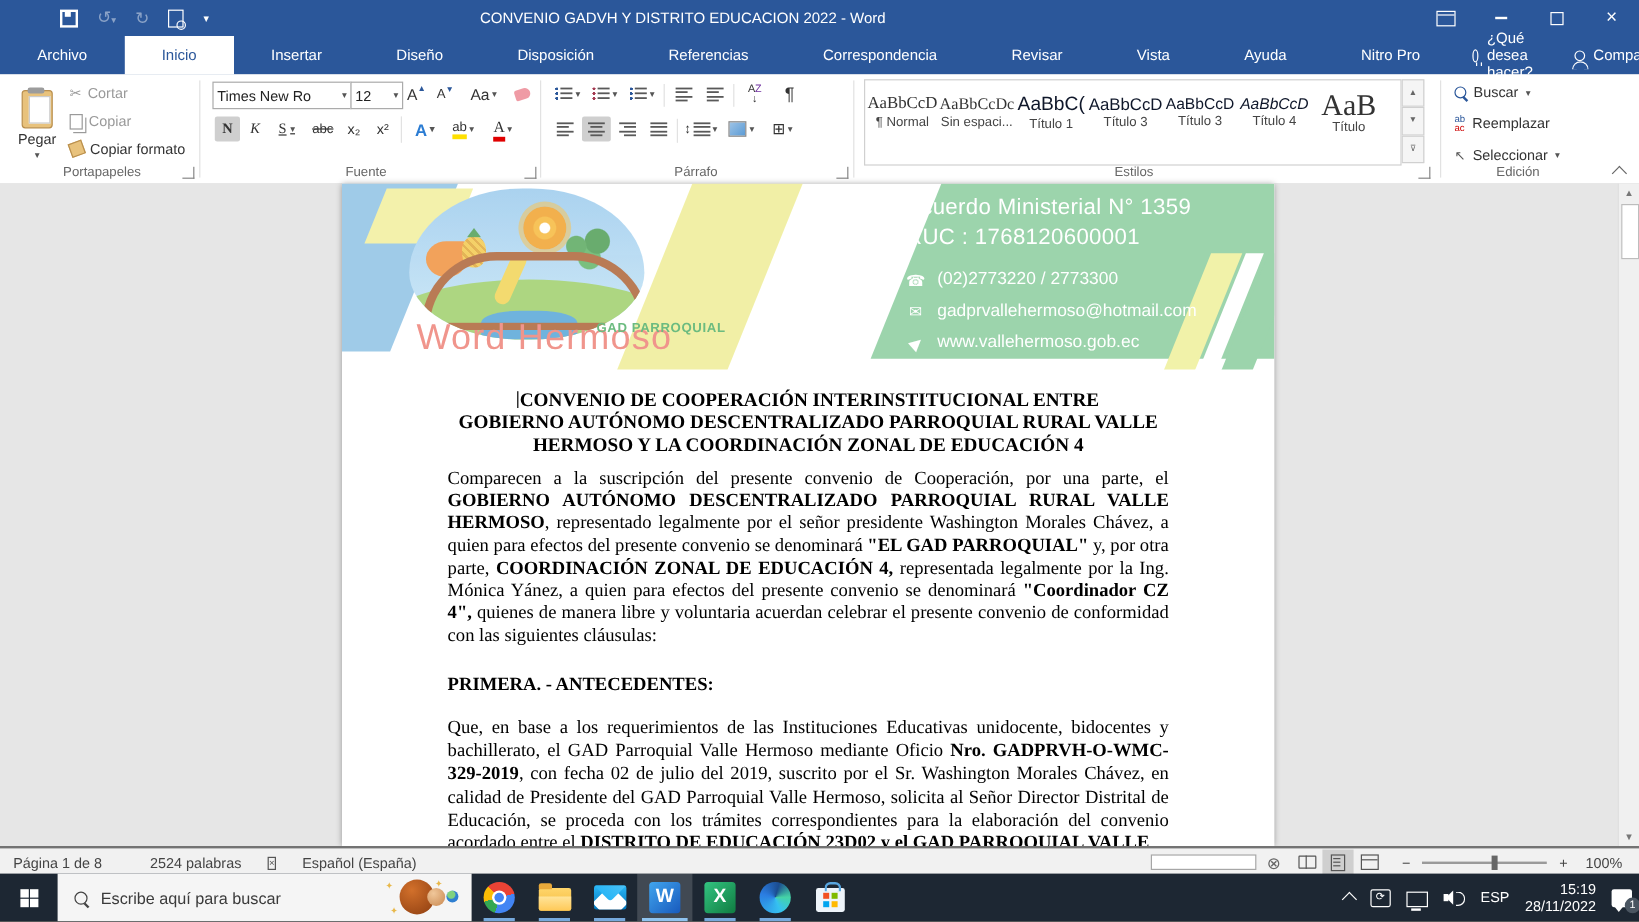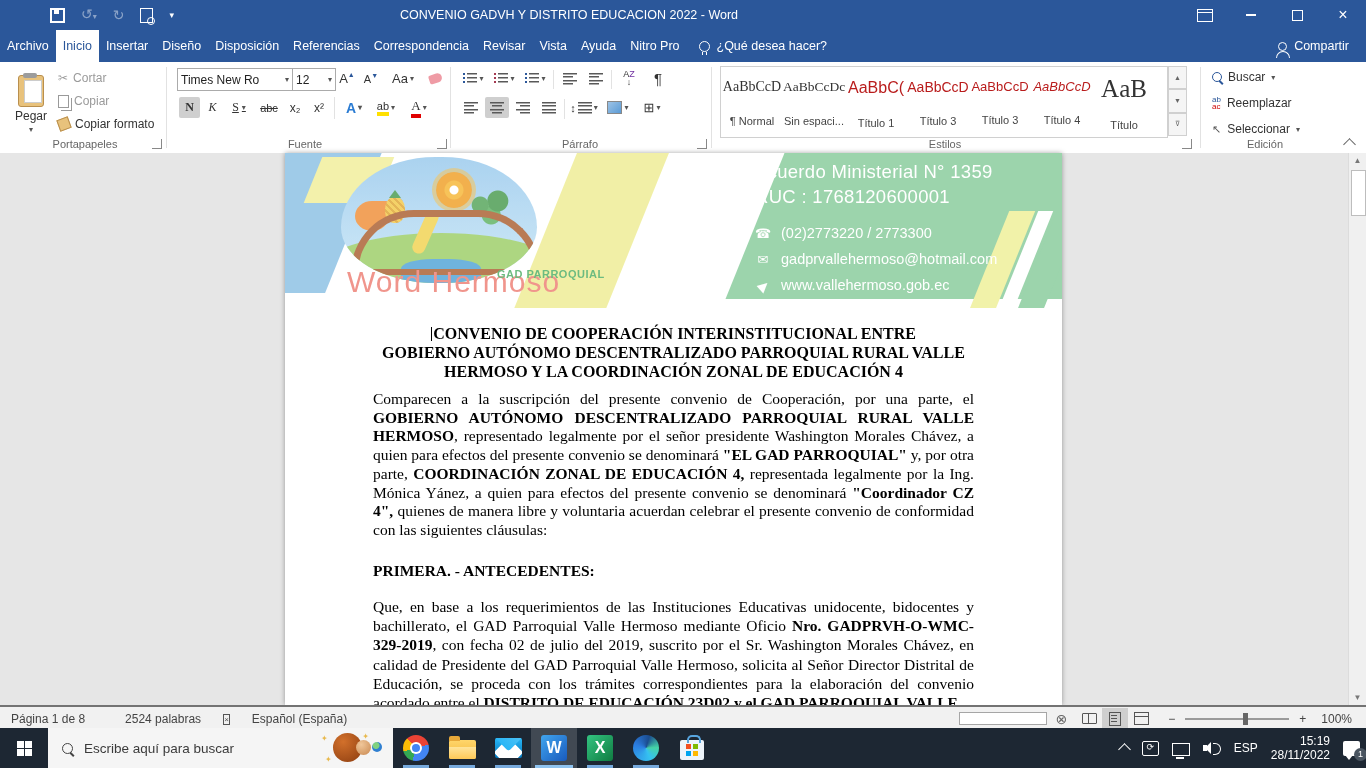--- a/index.html
+++ b/index.html
@@ -19,21 +19,21 @@
   .avatar{width:21px;height:21px;border-radius:50%;background:radial-gradient(circle at 50% 35%,#e8f3c9 0 30%,#79b356 31% 60%,#3f7a3a 61%);border:1px solid rgba(255,255,255,.6)}
   .winbtns{position:absolute;right:0;top:0;display:flex;height:30px}
   .winbtn{width:46px;height:30px;display:flex;align-items:center;justify-content:center;font-size:13px;color:#fff}
   .ic-ribopt{width:14px;height:11px;border:1.2px solid #fff;position:relative}
   .ic-ribopt::before{content:"";position:absolute;left:0;right:0;top:2px;border-top:1.2px solid #fff}
   .ic-min{width:10px;height:1.5px;background:#fff}
   .ic-rest{width:9px;height:9px;border:1.2px solid #fff;position:relative;background:#2b579a}
   .ic-rest::before{content:"";position:absolute;left:2px;top:-4px;width:9px;height:9px;border:1.2px solid #fff;z-index:-1}
   
   .tabsrow{position:absolute;left:0;top:30px;width:1366px;height:32px;background:#2b579a;display:flex;align-items:stretch;color:#fff;font-size:12.5px}
-  .tab{padding:0 7px;line-height:32px;white-space:nowrap}
+  .tab{padding:0 31px;line-height:32px;white-space:nowrap}
   .tab.active{background:#fff;color:#2b579a}
   .tellme{display:flex;align-items:center;gap:7px;padding:0 12px}
   .bulb{width:9px;height:9px;border:1.5px solid #fff;border-radius:50%;position:relative}
   .bulb::after{content:"";position:absolute;left:2px;bottom:-4px;width:3px;height:3px;border-left:1.5px solid #fff;border-right:1.5px solid #fff}
   .share{margin-left:auto;display:flex;align-items:center;gap:7px;padding:0 17px}
   .person{width:7px;height:7px;border:1.5px solid #fff;border-radius:50%;position:relative}
   .person::after{content:"";position:absolute;left:-3px;top:8px;width:12px;height:6px;border:1.5px solid #fff;border-bottom:none;border-radius:8px 8px 0 0}
   
   .ribbon{position:absolute;left:0;top:62px;width:1366px;height:91px;background:#fff;border-bottom:1px solid #c6c6c6;font-size:12px;color:#333}
   .glabel{position:absolute;bottom:3px;font-size:11px;color:#666;text-align:center}
@@ -68,22 +68,22 @@
     linear-gradient(#595959,#595959) 0 10.5px/14px 1.5px no-repeat}
   .ln-b{width:15px;height:11px;background:
     radial-gradient(circle,#2b579a 1.2px,transparent 1.4px) 0 -1px/4px 4px no-repeat,
     radial-gradient(circle,#2b579a 1.2px,transparent 1.4px) 0 3px/4px 4px no-repeat,
     radial-gradient(circle,#2b579a 1.2px,transparent 1.4px) 0 7px/4px 4px no-repeat,
     linear-gradient(#595959,#595959) 5px 0/10px 1.5px no-repeat,
     linear-gradient(#595959,#595959) 5px 4px/10px 1.5px no-repeat,
     linear-gradient(#595959,#595959) 5px 8px/10px 1.5px no-repeat}
   .styles-box{position:absolute;left:720px;top:4px;width:446px;height:70px;border:1px solid #d0d0d0;background:#fff;display:flex}
   .style-item{width:62px;text-align:center;padding-top:12px}
-  .style-item .nm{font-size:11px;color:#444;margin-top:20px;white-space:nowrap}
-  .st-blue{color:#b91c1c}
+  .style-item .nm{font-size:11px;color:#444;margin-top:1px;white-space:nowrap}
+  .st-blue{color:#0f172a}
   .scrollcol{position:absolute;left:1168px;top:4px;width:19px;height:70px;display:flex;flex-direction:column}
   .scrollcol div{flex:1;border:1px solid #d0d0d0;background:#f5f5f5;font-size:7px;color:#666;display:flex;align-items:center;justify-content:center}
   .mag{width:8px;height:8px;border:1.6px solid #2b579a;border-radius:50%;position:relative}
   .mag::after{content:"";position:absolute;left:7px;top:7px;width:5px;height:1.6px;background:#2b579a;transform:rotate(45deg);transform-origin:0 0}
   .edit-row{position:absolute;left:1212px;display:flex;align-items:center;gap:6px;font-size:12px;color:#333}
   
   .docarea{position:absolute;left:0;top:153px;width:1366px;height:552px;background:#e6e6e6}
   .page{position:absolute;left:285px;top:0;width:777px;height:552px;background:#fff;box-shadow:0 0 5px rgba(0,0,0,.35);overflow:hidden}
   .lh{position:absolute;left:0;top:0;width:777px;height:155px;overflow:hidden;opacity:.85}
   .band{position:absolute;transform:skewX(-22deg)}

